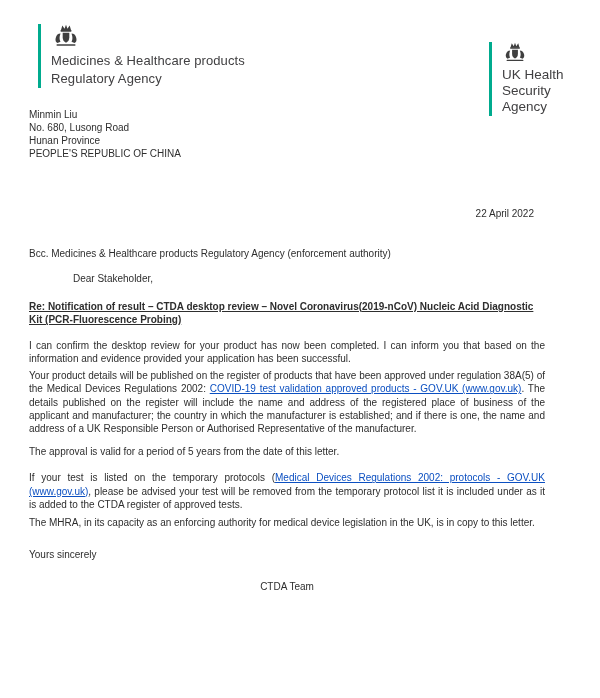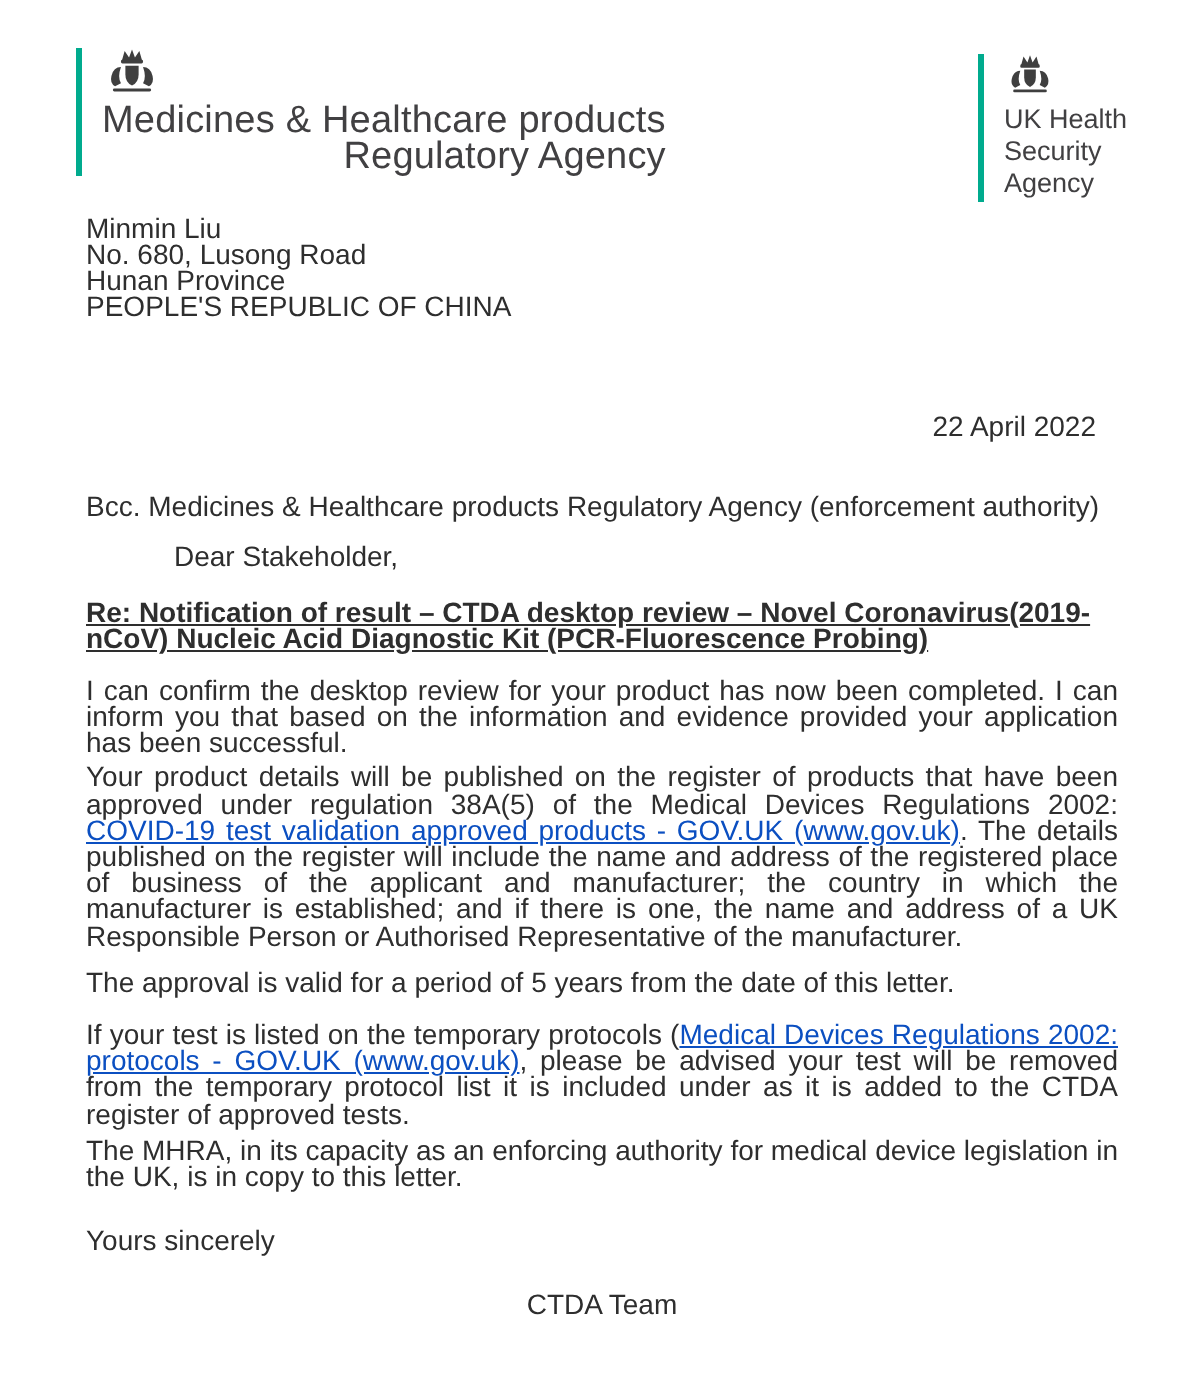--- a/index.html
+++ b/index.html
@@ -21,36 +21,36 @@
   
   .logo { position: absolute; display: flex; }
   .logo .bar { width: 3px; background: var(--accent); flex: 0 0 3px; }
   .logo .logo-content { padding-left: 10px; }
   .crest { display: block; }
 
   .mhra-logo { left: 38px; top: 24px; }
   .mhra-logo .bar { height: 64px; }
   .mhra-text {
     margin-top: 3px;
-    font-size: 19px; line-height: 18px;
-    color: var(--logo-ink); letter-spacing: 0.1px; text-align: right;
+    font-size: 13px; line-height: 18px;
+    color: var(--logo-ink); letter-spacing: 0.1px;
   }
 
-  .ukhsa-logo { left: 489px; top: 27px; }
+  .ukhsa-logo { left: 489px; top: 42px; }
   .ukhsa-logo .bar { height: 74px; }
   .ukhsa-text {
     margin-top: 3px;
     font-size: 13.5px; line-height: 16px;
     color: var(--logo-ink);
   }
 
   
   .letter-body {
-    position: absolute; left: 43px; top: 108px; width: 516px;
-    font-size: 14px; line-height: 13.2px;
+    position: absolute; left: 29px; top: 108px; width: 516px;
+    font-size: 10px; line-height: 13.2px;
   }
   .address-block div { line-height: 13px; }
   .date-line {
     margin-top: 47px; text-align: right; padding-right: 11px;
   }
   .bcc-line { margin-top: 27px; }
   .salutation { margin-top: 12px; margin-left: 44px; }
   .subject {
     margin-top: 14px;
     font-weight: bold; text-decoration: underline;

